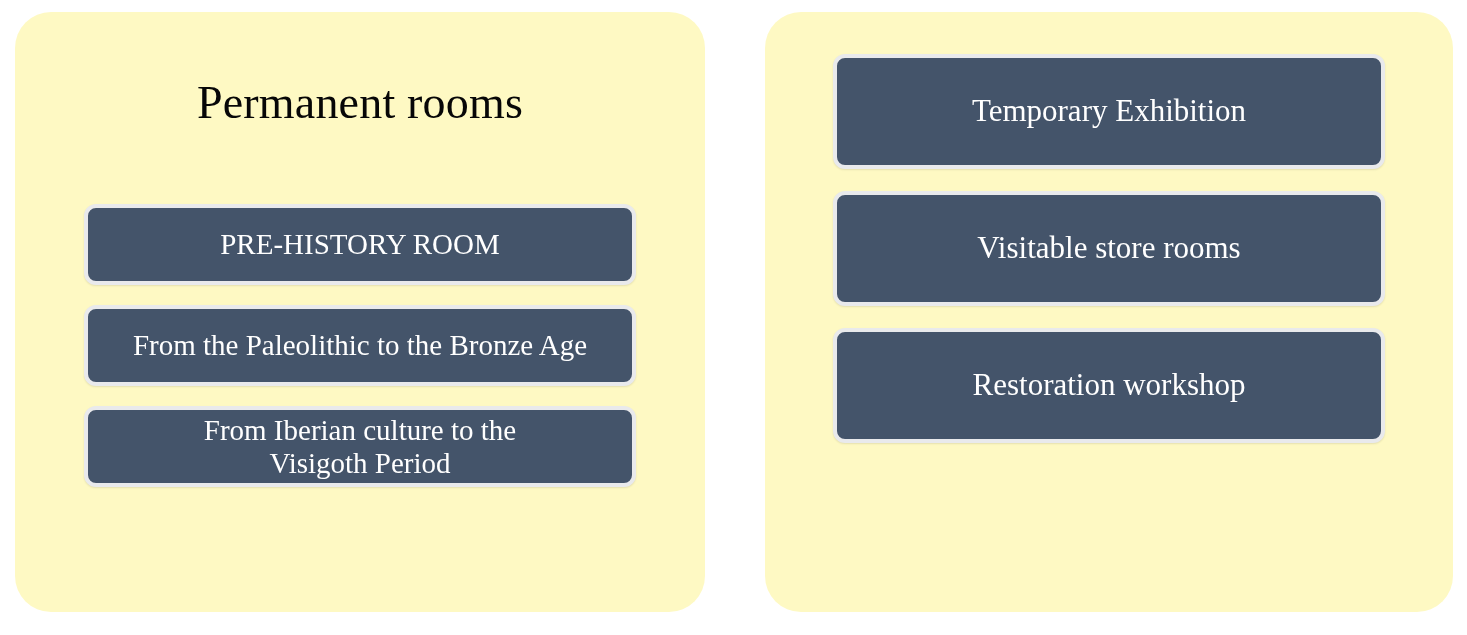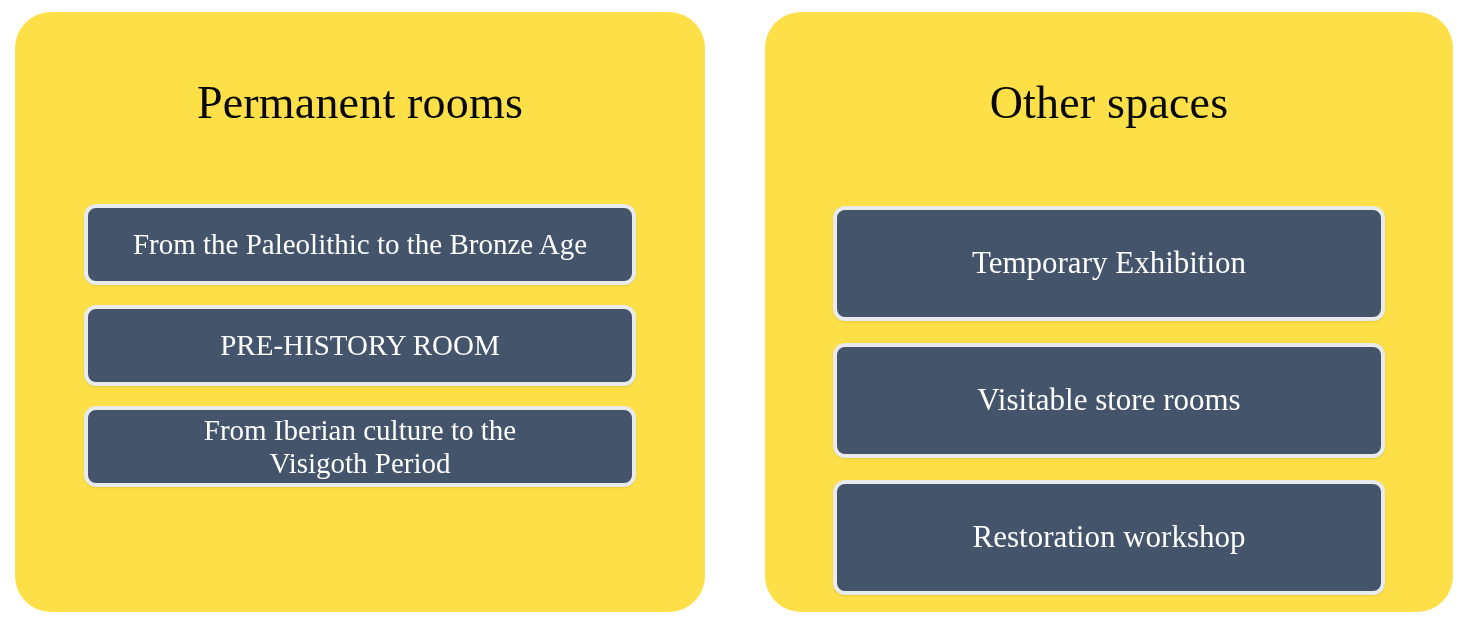--- a/index.html
+++ b/index.html
@@ -18,21 +18,21 @@
   .canvas {
     position: relative;
     width: 1467px;
     height: 635px;
     background: #ffffff;
   }
 
   
   .panel {
     position: absolute;
-    background: #fde047;
+    background: #fef9c3;
     border-radius: 36px;
     box-sizing: border-box;
     display: flex;
     flex-direction: column;
   }
 
   #panel-permanent {
     left: 15px;
     top: 12px;
     width: 690px;
@@ -116,39 +116,38 @@
 
 <div class="canvas">
 
   <section class="panel" id="panel-permanent">
 
     <h2 class="panel-title">Permanent rooms</h2>
 
     <div class="box-list">
 
       <div class="box">
-        <span class="box-label">From the Paleolithic to the Bronze Age</span>
+        <span class="box-label">PRE-HISTORY ROOM</span>
       </div>
 
       <div class="box">
-        <span class="box-label">PRE-HISTORY ROOM</span>
+        <span class="box-label">From the Paleolithic to the Bronze Age</span>
       </div>
 
 
       <div class="box">
         <span class="box-label">From Iberian culture to the
 Visigoth Period</span>
       </div>
 
     </div>
   </section>
 
   <section class="panel" id="panel-other">
 
-    <h2 class="panel-title">Other spaces</h2>
 
     <div class="box-list">
 
       <div class="box">
         <span class="box-label">Temporary Exhibition</span>
       </div>
 
       <div class="box">
         <span class="box-label">Visitable store rooms</span>
       </div>

